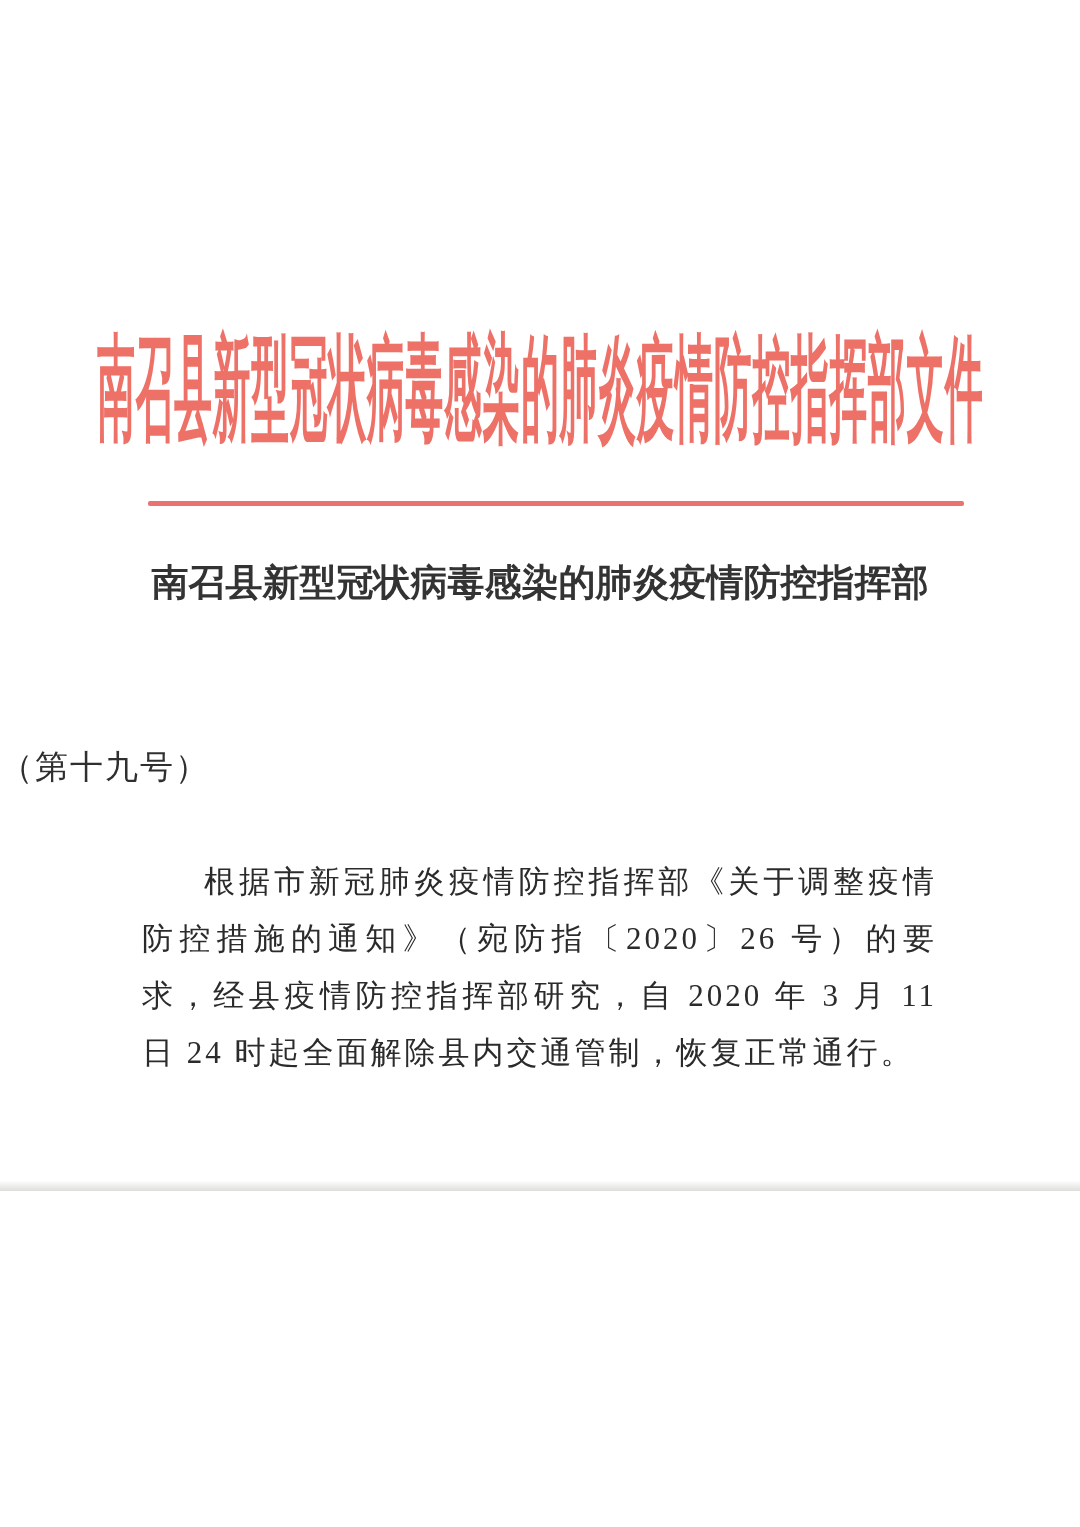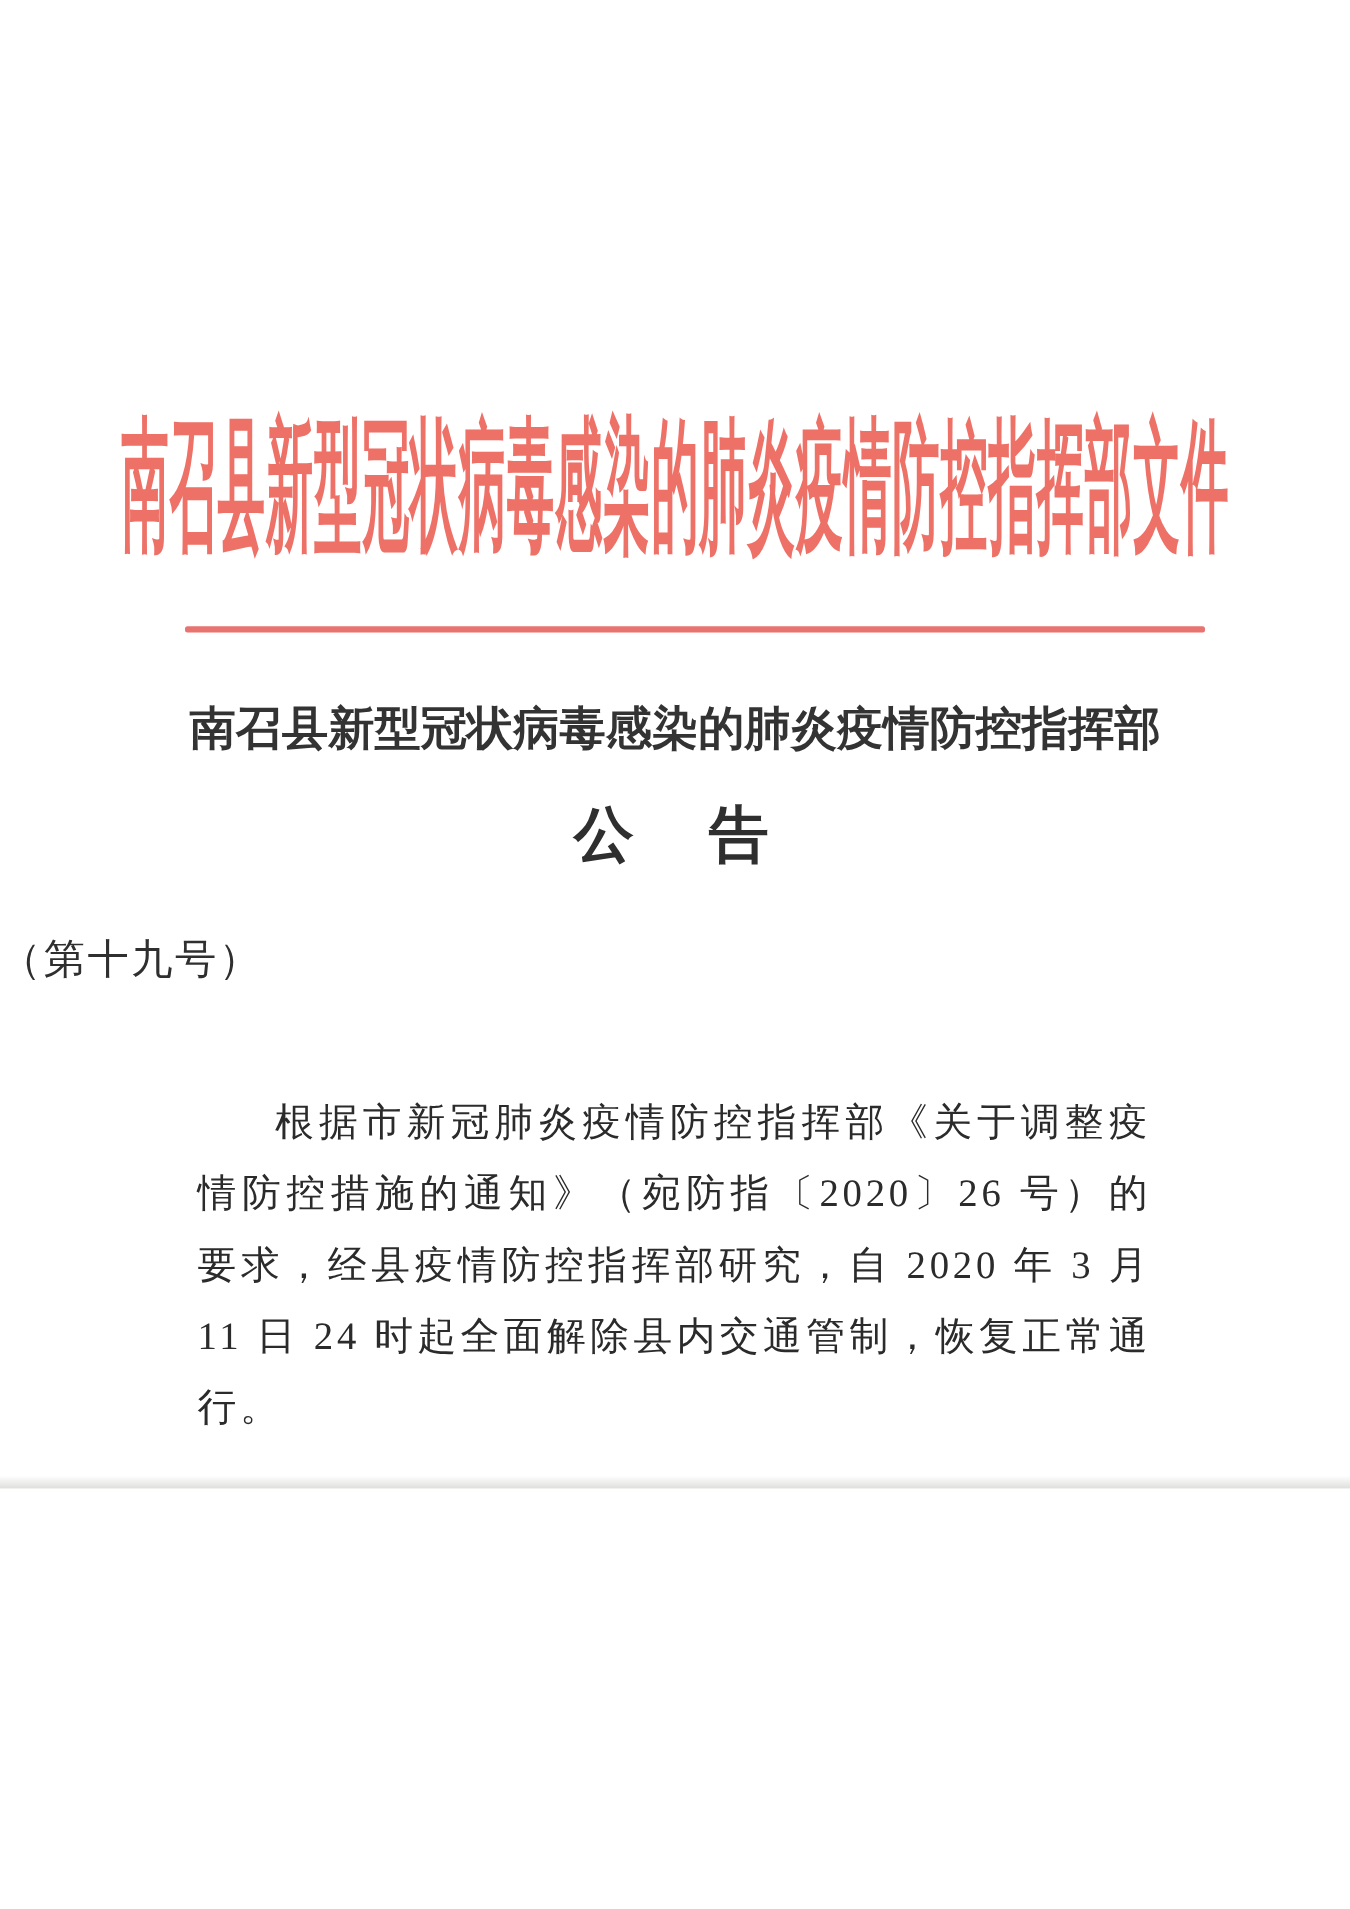--- a/index.html
+++ b/index.html
@@ -28,21 +28,21 @@
   }
   .doc-number {
     position:absolute; top:745px; left:0; width:100%; 
     font-size:33px; font-weight:500; color:#2f2f2f; letter-spacing:2px;
   }
   .body-text {
     position:absolute; top:853px; left:142px; width:795px;
     font-size:31px; line-height:57px; color:#2b2b2b;
     text-align:justify; letter-spacing:3px;
   }
-  .body-text p { margin:16px; text-indent:2em;font-family:Liberation Serif, serif; }
+  .body-text p { margin:0; text-indent:2em;font-family:Liberation Serif, serif; }
   .seal {
     position:absolute; left:578px; top:1193px; width:216px; height:216px;
     opacity:0.88; z-index:2;
   }
   .issue-date {
     position:absolute; left:572px; top:1296px; font-size:39px; color:#3b82f6;
     letter-spacing:3px; z-index:3; white-space:nowrap;
   }
   .watermark {
     position:absolute; left:884px; top:1450px; display:flex;
@@ -63,21 +63,20 @@
 <body>
 
 <div class="page">
 
   <div class="banner">南召县新型冠状病毒感染的肺炎疫情防控指挥部文件</div>
 
   <div class="rule"></div>
 
   <div class="org-title">南召县新型冠状病毒感染的肺炎疫情防控指挥部</div>
 
-  <div class="doc-type">公　告</div>
 
   <div class="doc-number">（第十九号）</div>
 
   <div class="body-text">
     <p>根据市新冠肺炎疫情防控指挥部《关于调整疫情防控措施的通知》（宛防指〔2020〕26 号）的要求，经县疫情防控指挥部研究，自 2020 年 3 月 11 日 24 时起全面解除县内交通管制，恢复正常通行。</p>
   </div>
 
   <svg class="seal" viewBox="0 0 215 215" xmlns="http://www.w3.org/2000/svg">
     <defs>
       <path id="seal-arc" d="M 44.7 160.2 A 82 82 0 1 1 170.3 160.2" fill="none"></path>

